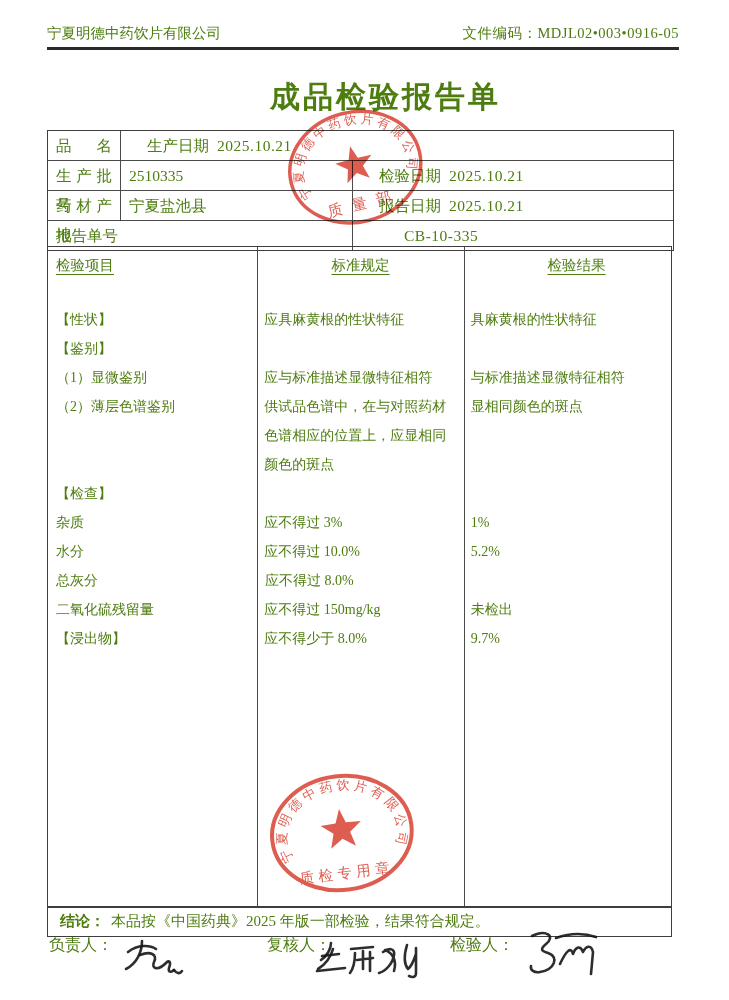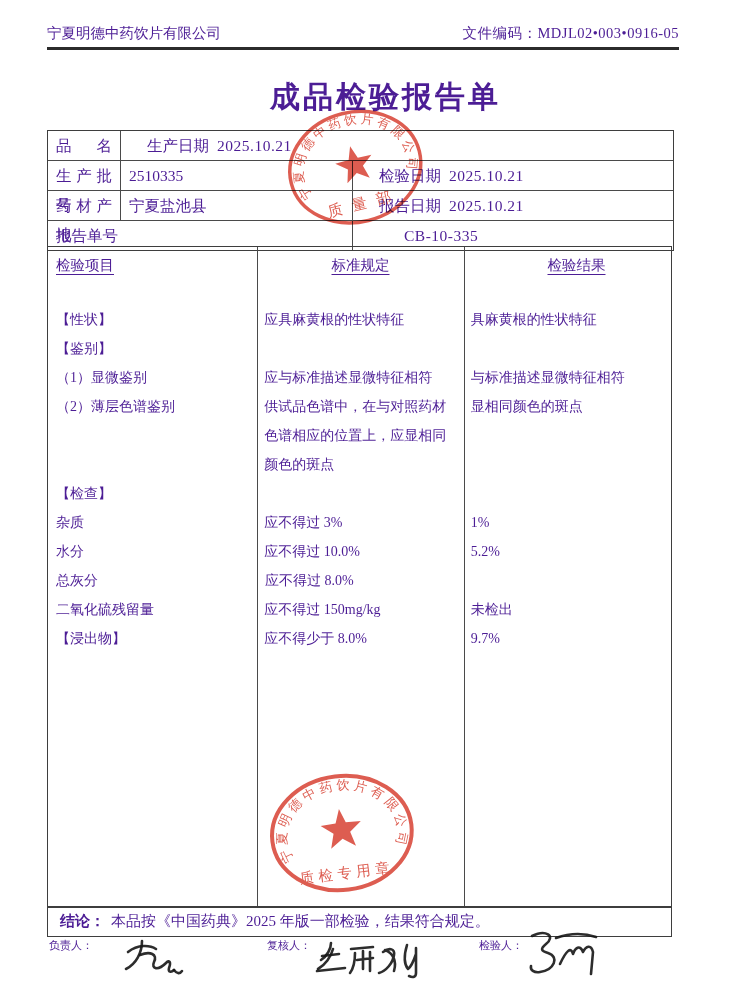--- a/index.html
+++ b/index.html
@@ -1,18 +1,18 @@
 <!DOCTYPE html>
 <html><head>
 <meta charset="utf-8">
 <style>
   html,body{margin:0;padding:0;background:#ffffff;}
   .page{
     position:relative;width:729px;height:1000px;background:#fff;overflow:hidden;
-    font-family:"Liberation Serif","DejaVu Serif",serif;color:#4c1d95;
+    font-family:"Liberation Serif","DejaVu Serif",serif;color:#4d7c0f;
   }
   
   .hdr{position:absolute;left:47px;top:24px;width:632px;display:flex;
        justify-content:space-between;font-size:14.5px;line-height:18px;}
   .hdr .code{letter-spacing:.5px;}
   .hdr-rule{position:absolute;left:47px;top:47px;width:632px;height:3px;background:#2b2b2b;}
   
   .title{position:absolute;left:8px;top:80px;width:715px;box-sizing:border-box;padding-left:40px;
          text-align:center;font-size:30px;font-weight:bold;letter-spacing:3px;line-height:34px;}
   
@@ -38,21 +38,21 @@
   .trow{display:flex;min-height:29px;}
   .trow>div{box-sizing:border-box;line-height:29px;font-size:14px;}
   .ci{width:209px;padding-left:8px;}
   .cs{width:207px;padding:0 8px;}
   .cr{width:209px;padding-left:8px;}
   
   .concl{position:absolute;left:47px;top:907px;width:625px;height:30px;box-sizing:border-box;
          border:1.5px solid #3e3e3e;line-height:27px;font-size:15px;padding-left:12px;}
   .concl b{margin-right:6px;}
   
-  .sig-label{position:absolute;top:936px;font-size:11px;line-height:18px;}
+  .sig-label{position:absolute;top:936px;font-size:16px;line-height:18px;}
   .sig-svg{position:absolute;left:0;top:918px;width:729px;height:82px;}
   .sig-svg path{fill:none;stroke:#161616;stroke-width:2.6;stroke-linecap:round;stroke-linejoin:round;opacity:.9;}
   
   .stamp{position:absolute;mix-blend-mode:multiply;opacity:.82;}
   .stamp-top{left:271px;top:95px;transform:rotate(-14deg);}
   .stamp-bottom{left:252px;top:758px;transform:rotate(-7deg);}
 </style>
 </head>
 <body>
 
@@ -149,21 +149,21 @@
       </div>
     </div>
   </div>
 
   <div class="concl">
     <b>结论：</b><span>本品按《中国药典》2025 年版一部检验，结果符合规定。</span>
   </div>
 
   <span class="sig-label" style="left:49px;">负责人：</span>
   <span class="sig-label" style="left:267px;">复核人：</span>
-  <span class="sig-label" style="left:450px;margin-left:29px;">检验人：</span>
+  <span class="sig-label" style="left:450px;">检验人：</span>
 
   <svg class="sig-svg" viewBox="0 0 729 82" xmlns="http://www.w3.org/2000/svg">
     <g transform="translate(122,20)">
       <path d="M6,14 C16,6 28,7 34,11"></path>
       <path d="M20,3 C20,15 14,26 4,31"></path>
       <path d="M18,17 C28,13 36,16 32,24 C29,31 36,33 44,25 C48,21 49,25 47,30 C46,34 49,35 52,32"></path>
       <path d="M52,32 C55,36 58,36 60,33"></path>
     </g>
     <g transform="translate(315,22)">
       <path d="M6,20 C12,16 16,9 16,3 M3,29 C10,25 16,17 18,9"></path>

